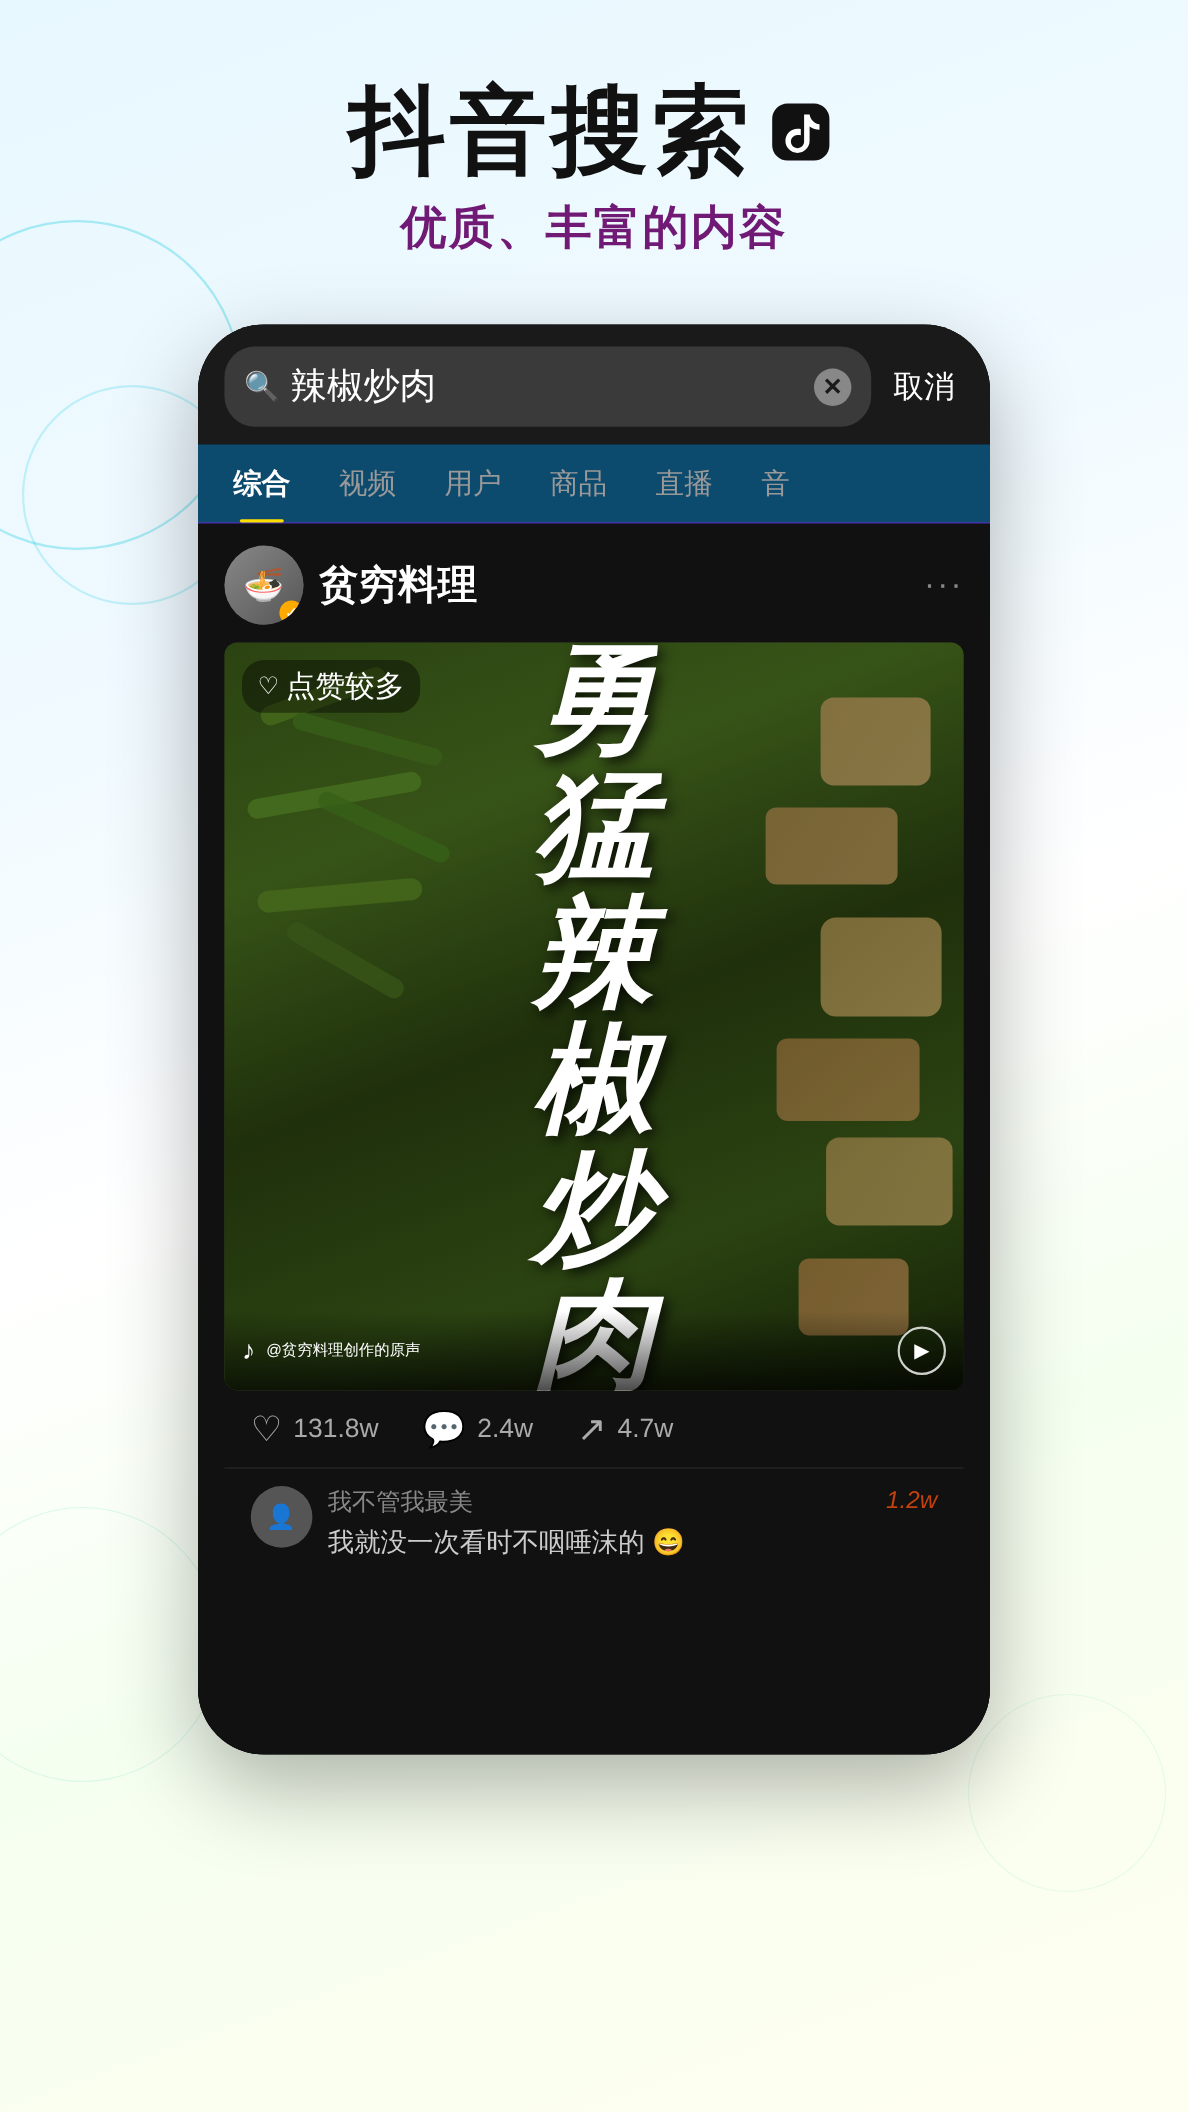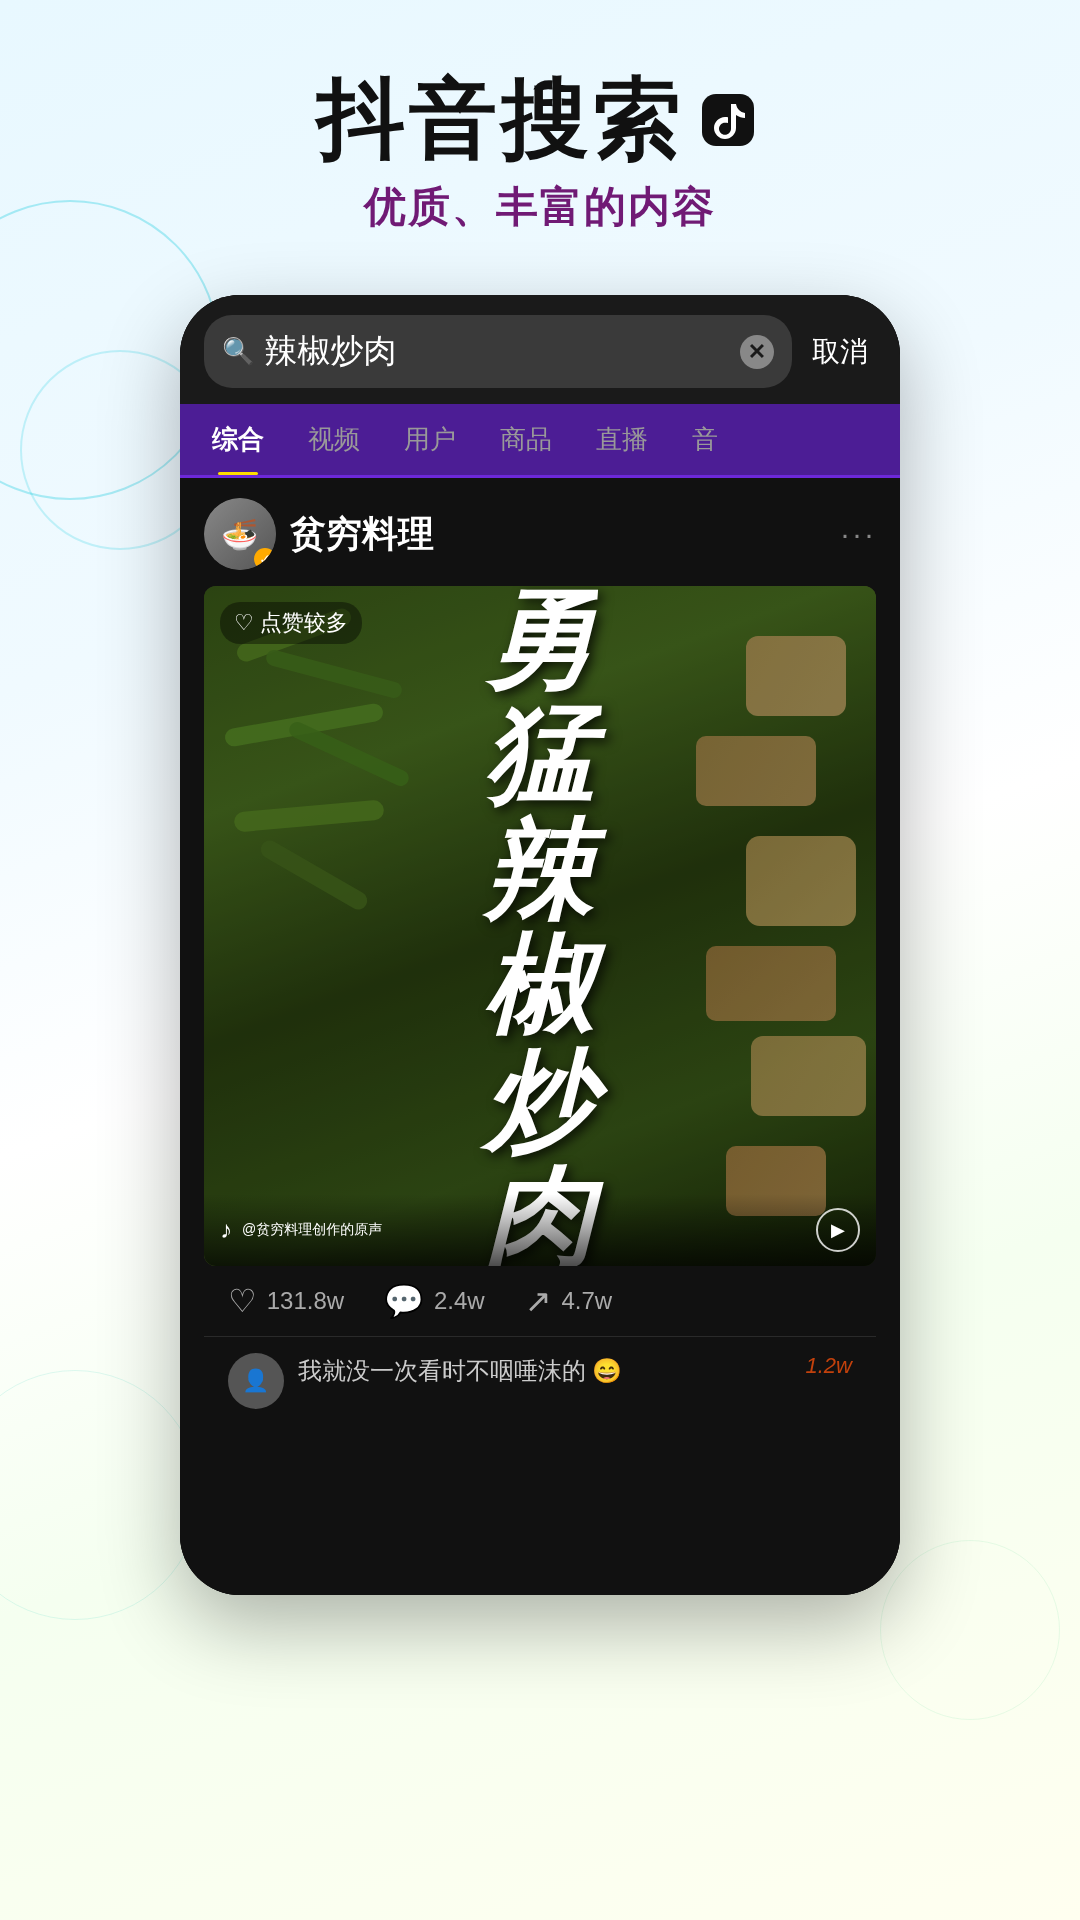--- a/index.html
+++ b/index.html
@@ -160,22 +160,22 @@
     .cancel-btn {
       color: #ffffff;
       font-size: 28px;
       white-space: nowrap;
       padding: 0 8px;
     }
 
     
     .tab-bar {
       display: flex;
-      background: #4c1d95;
-      border-bottom: 3px solid #6d28d9;
+      background: #0c4a6e;
+      border-bottom: 1px solid #6d28d9;
       padding: 0 10px;
       text-align: center;
     }
 
     .tab-item {
       padding: 18px 22px;
       font-size: 26px;
       color: #999999;
       position: relative;
       white-space: nowrap;
@@ -333,21 +333,21 @@
       padding: 6px 14px;
     }
 
     .heart-icon-small {
       color: white;
       font-size: 22px;
     }
 
     .likes-text-small {
       color: white;
-      font-size: 22px;
+      font-size: 27px;
       text-align: center;
     }
 
     .video-bottom-bar {
       position: absolute;
       bottom: 0;
       left: 0;
       right: 0;
       padding: 14px 16px;
       background: linear-gradient(transparent, rgba(0,0,0,0.7));
@@ -577,20 +577,21 @@
             </div>
             <div class="action-item">
               <span class="action-icon">↗</span>
               <span>4.7w</span>
             </div>
           </div>
 
           <div class="comment-preview">
             <div class="comment-avatar">👤</div>
             <div class="comment-content">
+              <div class="comment-username">我不管我最美</div>
               <div class="comment-text">我就没一次看时不咽唾沫的 😄</div>
             </div>
             <div class="comment-likes">1.2w</div>
           </div>
 
         </div>
       </div>
 
     </div>
   </div>

